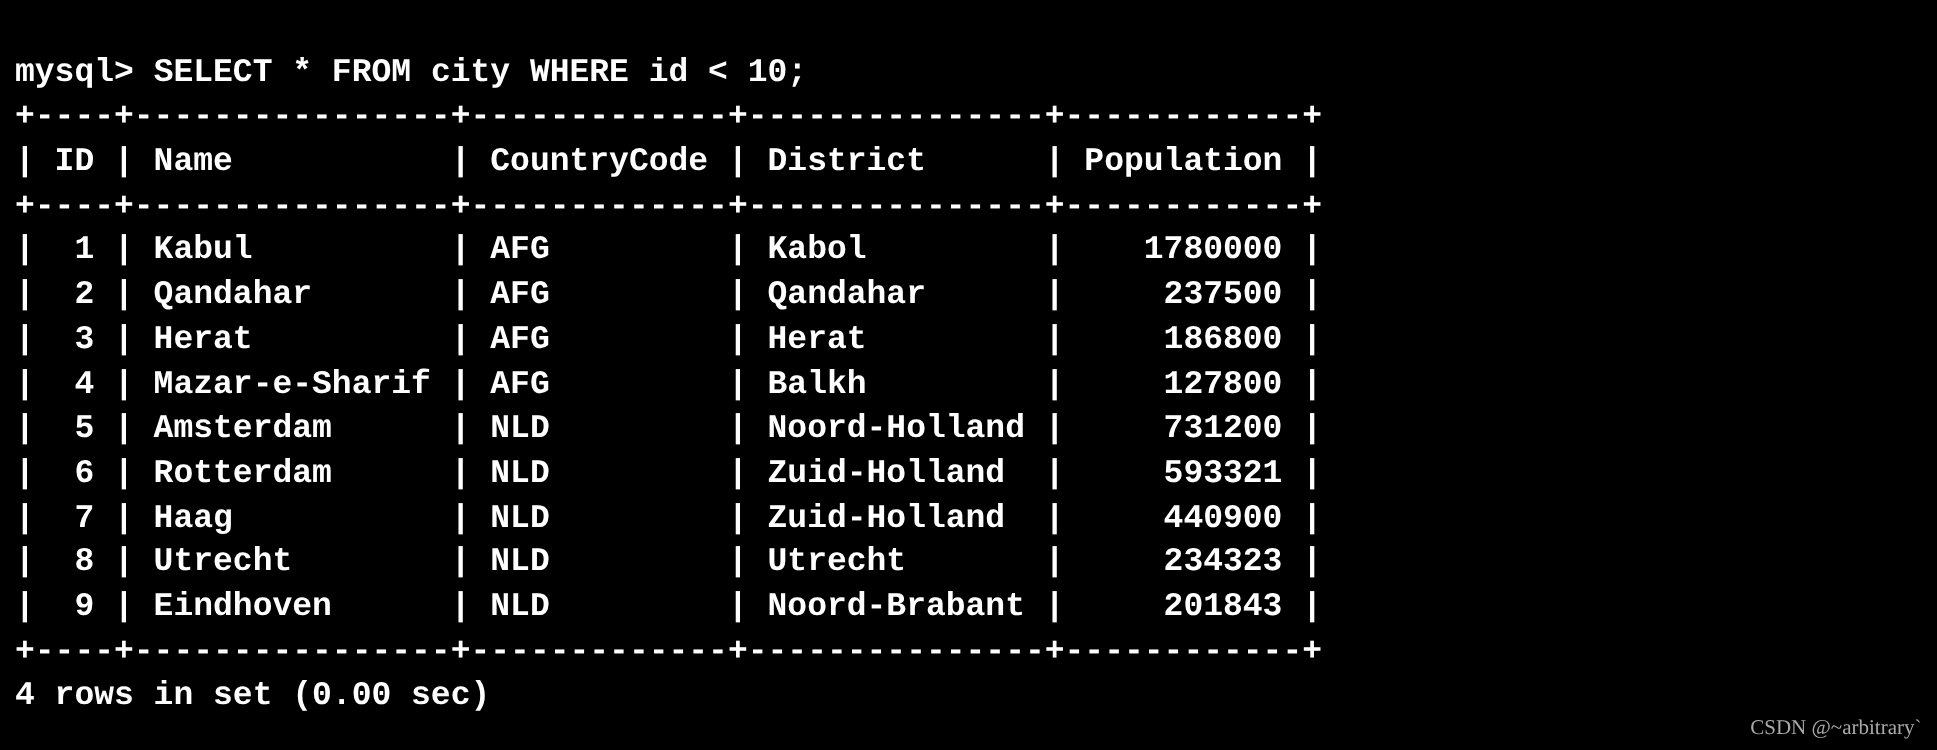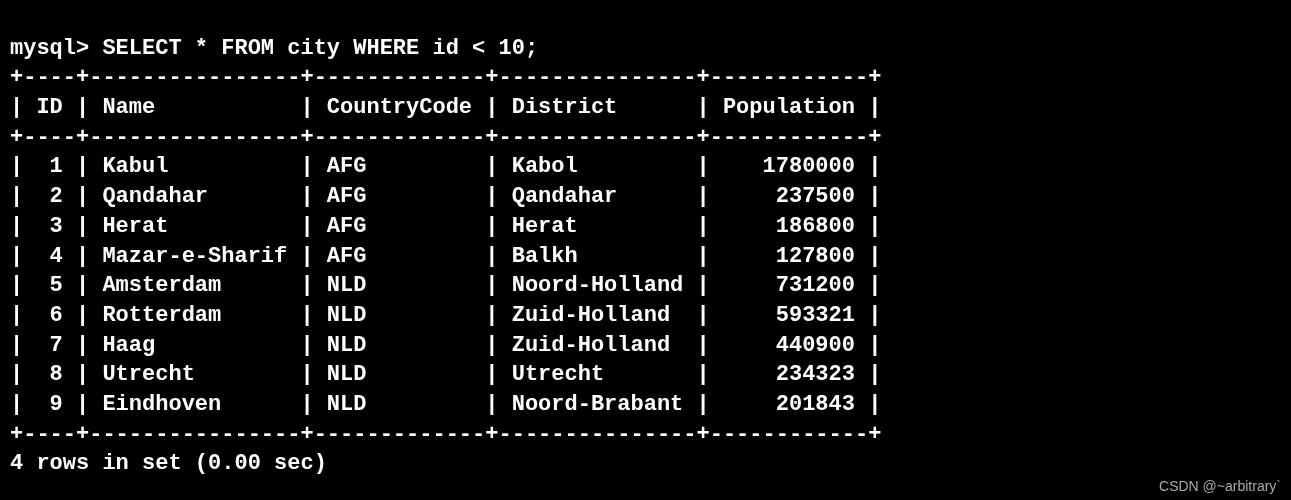--- a/index.html
+++ b/index.html
@@ -18,21 +18,21 @@
     }
     .terminal {
       padding: 4px 8px 4px 10px;
       white-space: pre;
     }
     .watermark {
       position: absolute;
       bottom: 4px;
       right: 10px;
       color: #aaa;
-      font-family: Liberation Sans, sans-serif;
+      font-family: Liberation Serif, serif;
       font-size: 14px;
       font-weight: normal;
     }
   </style>
 </head>
 <body>
 
 <div class="terminal">
 <span>mysql&gt; </span><span>SELECT * FROM city WHERE id &lt; 10;</span>
 <span>+----+----------------+-------------+---------------+------------+</span>

